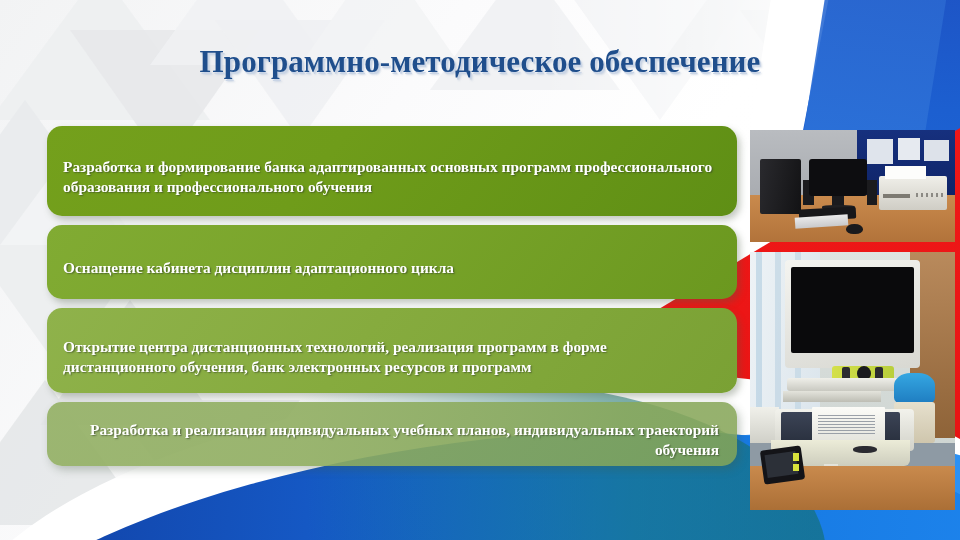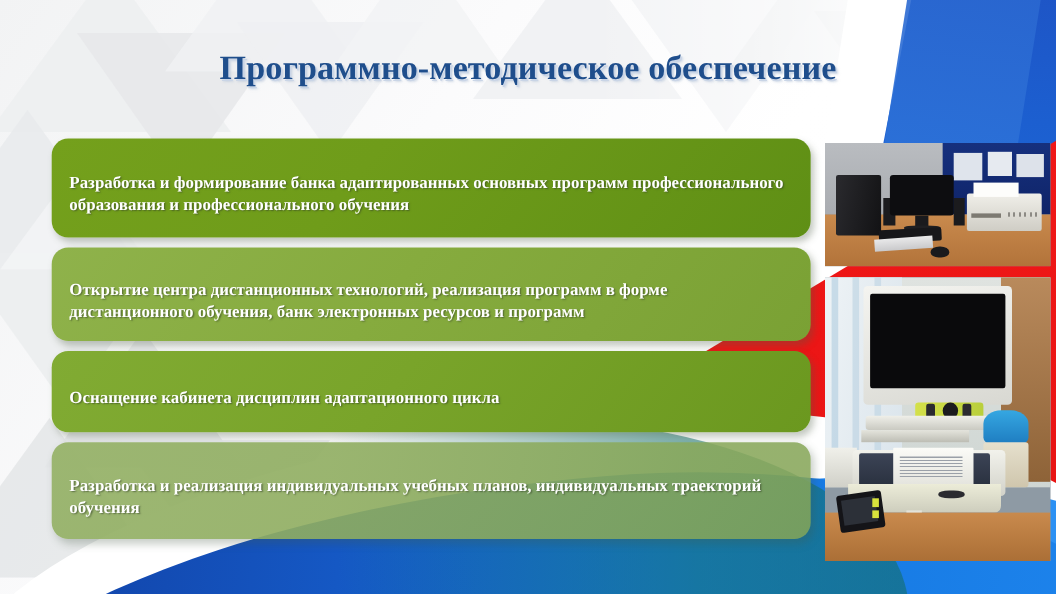--- a/index.html
+++ b/index.html
@@ -189,23 +189,24 @@
   }
   .card-2 {
     height: 74px;
     background: linear-gradient(128deg, #81ab33 0%, #79a42a 45%, #6b981f 100%);
   }
   .card-3 {
     height: 85px;
     background: linear-gradient(128deg, #8fb24b 0%, #86ab3e 45%, #7aa134 100%);
   }
   .card-4 {
-    height: 88px;
+    height: 64px;
     background: linear-gradient(128deg, rgba(150,178,104,.93) 0%, rgba(142,172,95,.90) 45%, rgba(132,164,86,.86) 100%);
     box-shadow: 3px 4px 8px rgba(70,90,70,.30);
+    text-align: right;
   }
   .card-txt { display: block; margin-top: 12px; }
 
   
   .photo {
     position: absolute;
     z-index: 28;
     overflow: hidden;
     background: #8e9aa4;
   }
@@ -320,25 +321,25 @@
     <div class="ribbon rb-blue-dark"></div>
     <div class="ribbon rb-teal"></div>
   </div>
 
   <div class="title">Программно-методическое обеспечение</div>
 
   <div class="cards">
     <div class="card card-1">
       <span class="card-txt">Разработка и формирование банка адаптированных  основных программ профессионального образования и профессионального обучения</span>
     </div>
+    <div class="card card-2">
+      <span class="card-txt">Оснащение кабинета дисциплин адаптационного цикла</span>
+    </div>
     <div class="card card-3">
       <span class="card-txt">Открытие  центра  дистанционных  технологий, реализация программ в форме дистанционного обучения, банк электронных ресурсов и программ</span>
-    </div>
-    <div class="card card-2">
-      <span class="card-txt">Оснащение кабинета дисциплин адаптационного цикла</span>
     </div>
     <div class="card card-4">
       <span class="card-txt">Разработка и реализация индивидуальных  учебных планов, индивидуальных  траекторий  обучения</span>
     </div>
   </div>
 
   <div class="photo photo-top">
     <div class="ph-inner">
       <div class="ph-el t-wall-l"></div>
       <div class="ph-el t-wall-r"></div>

